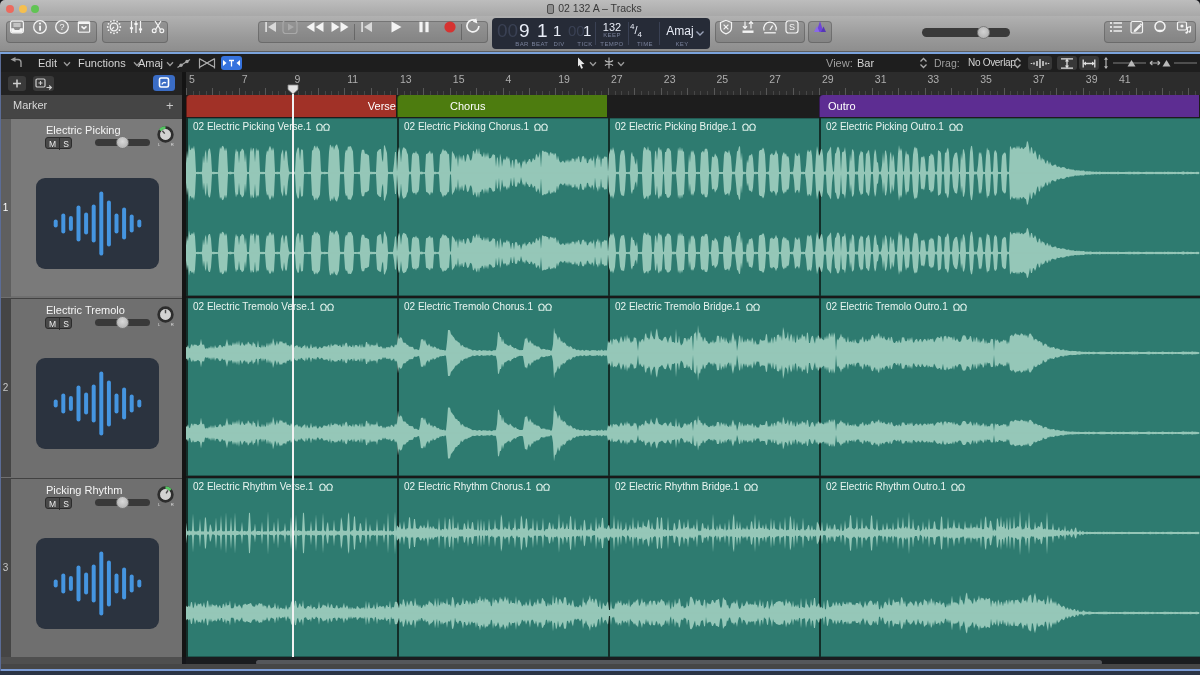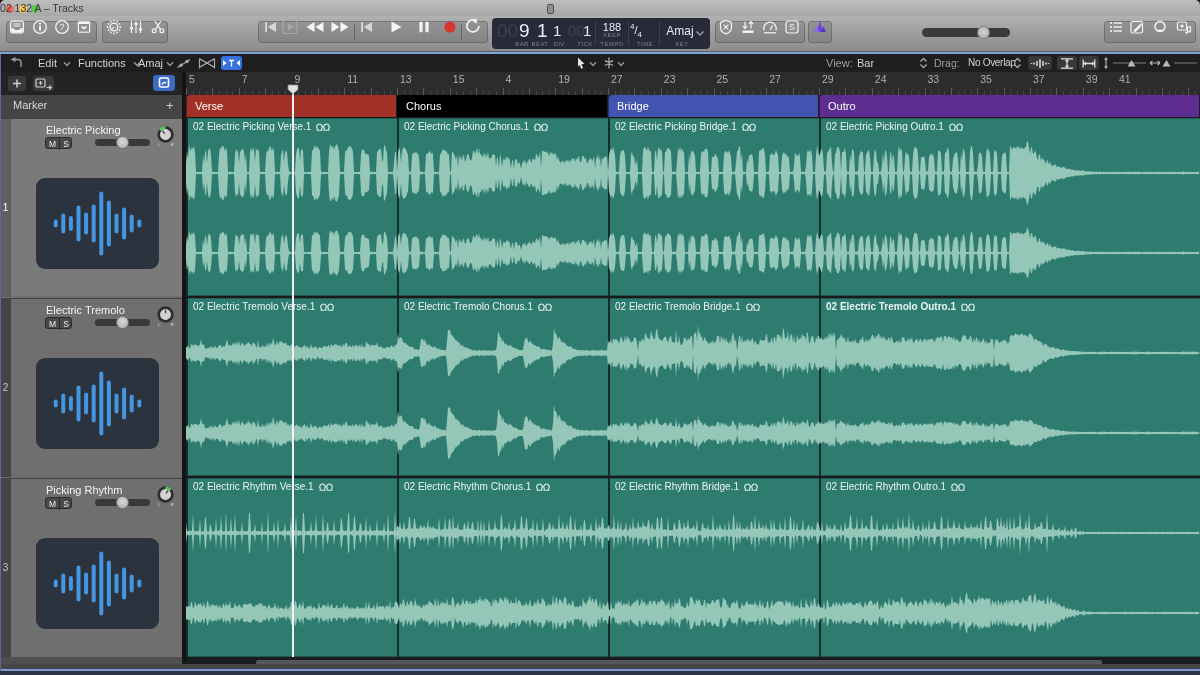--- a/index.html
+++ b/index.html
@@ -1,20 +1,20 @@
 <!DOCTYPE html>
 <html><head><meta charset="utf-8"><style>
 *{margin:0;padding:0;box-sizing:border-box;font-family:"Liberation Sans",sans-serif;}
 html,body{width:1200px;height:675px;overflow:hidden;background:#15161a;}
 #app{position:absolute;left:0;top:0;width:1200px;height:675px;}
 .ab{position:absolute;}
 
 #titlebar{left:0;top:0;width:1200px;height:16px;background:linear-gradient(#bdbdbd,#a8a8a8);border-radius:5px 5px 0 0;}
 .light{top:4.5px;width:8px;height:8px;border-radius:50%;}
-#title{left:0;top:2px;width:1200px;text-align:left;font-size:10.5px;color:#393939;}
+#title{left:0;top:2px;width:1200px;text-align:center;font-size:10.5px;color:#393939;}
 #devicon{left:547px;top:3.5px;width:7px;height:10px;border:1px solid #4e4e4e;border-radius:2px;background:#8f8f8f;}
 
 #toolbar{left:0;top:16px;width:1200px;height:36px;background:linear-gradient(#b1b1b1,#999999 62%,#8e8e8e);border-bottom:1px solid #5e5e5e;}
 .tgroup{top:5px;height:22px;background:rgba(88,88,88,.28);border:1px solid rgba(60,60,60,.35);border-radius:4px;}
 
 #lcd{left:492px;top:2px;width:218px;height:31px;background:#262b37;border-radius:4px;color:#e8ecf6;}
 #lcd .lab{position:absolute;font-size:6px;color:#79819b;letter-spacing:.4px;}
 #lcd .ghost{color:#3a4154;}
 #lcd .dgt{position:absolute;font-size:19px;letter-spacing:0;}
 #lcd .dv{position:absolute;top:4px;bottom:4px;width:1px;background:#3a4154;}
@@ -158,21 +158,21 @@
         <div class="dgt ab" style="left:27px;top:2px;">9</div>
         <div class="dgt ab" style="left:45px;top:2px;">1</div>
         <div class="dgt ab" style="left:61px;top:3.5px;font-size:15px;">1</div>
         <div class="dgt ghost ab" style="left:76px;top:3.5px;font-size:15px;">00</div>
         <div class="dgt ab" style="left:91px;top:3.5px;font-size:15px;">1</div>
         <div class="lab" style="left:30px;top:23px;transform:translateX(-50%);">BAR</div>
         <div class="lab" style="left:48px;top:23px;transform:translateX(-50%);">BEAT</div>
         <div class="lab" style="left:67px;top:23px;transform:translateX(-50%);">DIV</div>
         <div class="lab" style="left:93px;top:23px;transform:translateX(-50%);">TICK</div>
         <div class="dv" style="left:103px;"></div>
-        <div class="ab" style="left:104px;top:3px;width:32px;text-align:center;font-size:11px;">188</div>
+        <div class="ab" style="left:104px;top:3px;width:32px;text-align:center;font-size:11px;">132</div>
         <div class="lab" style="left:120px;top:14px;transform:translateX(-50%);">KEEP</div>
         <div class="lab" style="left:120px;top:23px;transform:translateX(-50%);">TEMPO</div>
         <div class="dv" style="left:136px;"></div>
         <div class="ab" style="left:138px;top:4px;width:24px;font-size:11px;"><sup style="font-size:8px;">4</sup>/<sub style="font-size:8px;">4</sub></div>
         <div class="lab" style="left:153px;top:23px;transform:translateX(-50%);">TIME</div>
         <div class="dv" style="left:167px;"></div>
         <div class="ab" style="left:170px;top:5.5px;width:36px;text-align:center;font-size:12px;">Amaj</div>
         <div class="lab" style="left:190px;top:23px;transform:translateX(-50%);">KEY</div>
         <svg class="ab" style="left:203px;top:12px;" width="10" height="7" viewBox="0 0 10 7">
           <path d="M1.5 1.5L5 5 8.5 1.5" fill="none" stroke="#9aa2b8" stroke-width="1.4"></path>
@@ -348,21 +348,21 @@
       <div class="rnum" style="left:161.2px;">11</div>
       <div class="rnum" style="left:214.0px;">13</div>
       <div class="rnum" style="left:266.8px;">15</div>
       <div class="rnum" style="left:319.5px;">4</div>
       <div class="rnum" style="left:372.2px;">19</div>
       <div class="rnum" style="left:425.0px;">27</div>
       <div class="rnum" style="left:477.8px;">23</div>
       <div class="rnum" style="left:530.5px;">25</div>
       <div class="rnum" style="left:583.2px;">27</div>
       <div class="rnum" style="left:636.0px;">29</div>
-      <div class="rnum" style="left:688.8px;">24</div>
+      <div class="rnum" style="left:688.8px;">31</div>
       <div class="rnum" style="left:741.5px;">33</div>
       <div class="rnum" style="left:794.2px;">35</div>
       <div class="rnum" style="left:847.0px;">37</div>
       <div class="rnum" style="left:899.8px;">39</div>
       <div class="rnum" style="left:933px;">41</div>
       <div class="rtick" style="left:0.0px;top:16px;height:7px;"></div>
       <div class="rtick" style="left:6.6px;top:19.5px;height:3.5px;background:#464646;"></div>
       <div class="rtick" style="left:13.2px;top:19.5px;height:3.5px;background:#464646;"></div>
       <div class="rtick" style="left:19.8px;top:19.5px;height:3.5px;background:#464646;"></div>
       <div class="rtick" style="left:26.4px;top:16px;height:7px;"></div>
@@ -510,23 +510,22 @@
       <div class="rtick" style="left:962.7px;top:19.5px;height:3.5px;background:#464646;"></div>
       <div class="rtick" style="left:969.3px;top:19.5px;height:3.5px;background:#464646;"></div>
       <div class="rtick" style="left:975.9px;top:16px;height:7px;"></div>
       <div class="rtick" style="left:982.5px;top:19.5px;height:3.5px;background:#464646;"></div>
       <div class="rtick" style="left:989.1px;top:19.5px;height:3.5px;background:#464646;"></div>
       <div class="rtick" style="left:995.7px;top:19.5px;height:3.5px;background:#464646;"></div>
       <div class="rtick" style="left:1002.2px;top:16px;height:7px;"></div>
       <div class="rtick" style="left:1008.8px;top:19.5px;height:3.5px;background:#464646;"></div>
     </div>
     <div id="markers" class="ab">
-      <div class="mk" style="left:0px;width:210px;background:#a13127;">Verse</div>
-      <div class="mk" style="left:211px;width:210px;background:#000000;">Chorus</div>
-      <div class="mk" style="left:422px;width:210px;background:#4254b0;">Bridge</div>
+      <div class="mk" style="left:0px;width:210px;background:#a13127;text-align:right;">Verse</div>
+      <div class="mk" style="left:211px;width:210px;background:#4d7c0f;padding-left:44px;">Chorus</div>
       <div class="mk" style="left:633px;width:380px;background:#5d2d92;">Outro</div>
     </div>
     <div id="tracks" class="ab">
       <div class="trk" style="top:0px;height:178px;">
         <div class="reg" style="left:0px;width:211px;"></div>
         <div class="regname" style="left:7px;">02 Electric Picking Verse.1<span class="loopico"><svg width="14" height="9" viewBox="0 0 14 9">
               <path d="M1.2 8.2v-2a2.7 2.7 0 1 1 4.6 0v2zM8.2 8.2v-2a2.7 2.7 0 1 1 4.6 0v2z" fill="none" stroke="#dcefe8" stroke-width="1.15"></path>
             </svg></span></div>
         <div class="reg" style="left:211px;width:211px;"></div>
         <div class="regname" style="left:218px;">02 Electric Picking Chorus.1<span class="loopico"><svg width="14" height="9" viewBox="0 0 14 9">
@@ -553,21 +552,21 @@
             </svg></span></div>
         <div class="reg" style="left:211px;width:211px;"></div>
         <div class="regname" style="left:218px;">02 Electric Tremolo Chorus.1<span class="loopico"><svg width="14" height="9" viewBox="0 0 14 9">
               <path d="M1.2 8.2v-2a2.7 2.7 0 1 1 4.6 0v2zM8.2 8.2v-2a2.7 2.7 0 1 1 4.6 0v2z" fill="none" stroke="#dcefe8" stroke-width="1.15"></path>
             </svg></span></div>
         <div class="reg" style="left:422px;width:211px;"></div>
         <div class="regname" style="left:429px;">02 Electric Tremolo Bridge.1<span class="loopico"><svg width="14" height="9" viewBox="0 0 14 9">
               <path d="M1.2 8.2v-2a2.7 2.7 0 1 1 4.6 0v2zM8.2 8.2v-2a2.7 2.7 0 1 1 4.6 0v2z" fill="none" stroke="#dcefe8" stroke-width="1.15"></path>
             </svg></span></div>
         <div class="reg" style="left:633px;width:381px;"></div>
-        <div class="regname" style="left:640px;font-weight:bold;">02 Electric Tremolo Outro.1<span class="loopico"><svg width="14" height="9" viewBox="0 0 14 9">
+        <div class="regname" style="left:640px;">02 Electric Tremolo Outro.1<span class="loopico"><svg width="14" height="9" viewBox="0 0 14 9">
               <path d="M1.2 8.2v-2a2.7 2.7 0 1 1 4.6 0v2zM8.2 8.2v-2a2.7 2.7 0 1 1 4.6 0v2z" fill="none" stroke="#dcefe8" stroke-width="1.15"></path>
             </svg></span></div>
         <svg class="ab" style="left:0;top:0;" width="1014" height="178" viewBox="0 0 1014 178">
           <path d="M0 48.7L1 49.6L2 47.0L3 50.1L4 50.6L5 47.0L6 46.0L7 48.5L8 46.3L9 46.9L10 46.5L11 47.5L12 47.9L13 47.3L14 46.5L15 40.7L16 46.2L17 47.1L18 46.3L19 50.6L20 50.8L21 49.8L22 51.0L23 48.8L24 50.4L25 47.6L26 50.8L27 48.0L28 50.9L29 47.1L30 49.5L31 49.7L32 49.5L33 47.6L34 46.7L35 47.4L36 49.8L37 48.5L38 47.7L39 48.7L40 45.0L41 41.0L42 45.8L43 48.2L44 46.3L45 47.9L46 47.2L47 44.1L48 47.3L49 44.2L50 47.0L51 43.1L52 47.4L53 42.2L54 48.0L55 46.9L56 43.7L57 45.9L58 47.4L59 47.6L60 45.3L61 46.9L62 43.4L63 44.7L64 46.5L65 45.9L66 48.5L67 43.6L68 45.8L69 45.6L70 49.6L71 48.8L72 42.2L73 49.1L74 48.9L75 50.0L76 46.3L77 49.8L78 46.7L79 49.6L80 48.5L81 44.5L82 48.9L83 44.7L84 47.9L85 43.9L86 46.8L87 40.0L88 43.4L89 48.1L90 46.1L91 42.6L92 46.9L93 44.9L94 42.7L95 44.2L96 43.0L97 45.6L98 45.1L99 45.8L100 44.1L101 47.5L102 47.1L103 47.4L104 48.8L105 45.9L106 47.6L107 48.4L108 50.2L109 47.7L110 48.1L111 46.8L112 48.4L113 49.5L114 48.1L115 50.2L116 49.8L117 48.3L118 48.0L119 46.6L120 50.8L121 47.2L122 49.3L123 51.0L124 49.5L125 45.4L126 49.8L127 50.0L128 48.2L129 49.7L130 47.7L131 50.4L132 51.1L133 49.6L134 48.6L135 50.0L136 50.3L137 48.9L138 47.7L139 48.5L140 48.2L141 48.9L142 47.5L143 46.8L144 50.0L145 45.2L146 47.9L147 47.6L148 47.3L149 45.8L150 47.1L151 46.2L152 47.9L153 48.1L154 46.5L155 48.8L156 49.2L157 45.3L158 48.7L159 46.1L160 44.6L161 45.3L162 49.5L163 47.8L164 47.6L165 48.9L166 48.9L167 46.3L168 50.1L169 47.0L170 47.2L171 47.1L172 48.9L173 48.0L174 46.0L175 50.3L176 45.5L177 49.7L178 48.2L179 49.7L180 44.0L181 43.9L182 46.9L183 45.2L184 49.2L185 46.3L186 47.6L187 46.6L188 48.2L189 46.4L190 47.7L191 44.1L192 48.3L193 49.2L194 48.8L195 48.2L196 48.9L197 51.0L198 49.2L199 50.9L200 49.4L201 49.1L202 49.4L203 48.7L204 50.0L205 47.5L206 47.6L207 48.8L208 49.5L209 46.3L210 47.6L211 45.9L212 34.8L213 41.2L214 39.5L215 39.3L216 40.5L217 44.1L218 44.9L219 44.4L220 45.6L221 47.0L222 46.7L223 48.8L224 48.5L225 48.9L226 48.7L227 49.0L228 51.2L229 51.5L230 51.1L231 51.6L232 51.7L233 52.3L234 48.3L235 41.3L236 41.4L237 41.0L238 43.8L239 41.3L240 44.9L241 46.9L242 47.8L243 45.2L244 47.4L245 48.9L246 47.7L247 50.3L248 48.5L249 48.8L250 49.4L251 51.0L252 50.2L253 50.7L254 52.1L255 51.6L256 51.9L257 51.9L258 52.0L259 52.8L260 52.1L261 43.8L262 32.1L263 32.0L264 32.3L265 36.2L266 36.9L267 38.4L268 39.4L269 41.5L270 42.7L271 42.4L272 44.2L273 44.3L274 45.6L275 48.6L276 46.8L277 47.5L278 49.2L279 49.1L280 50.0L281 49.1L282 50.7L283 50.5L284 51.3L285 51.3L286 52.3L287 52.5L288 52.0L289 52.1L290 52.5L291 52.8L292 52.8L293 52.0L294 52.1L295 52.7L296 52.9L297 52.1L298 52.5L299 52.2L300 52.6L301 52.7L302 52.7L303 52.4L304 52.2L305 53.2L306 53.1L307 52.5L308 51.9L309 52.4L310 51.7L311 46.9L312 34.0L313 34.4L314 39.1L315 38.9L316 44.4L317 40.4L318 44.5L319 46.2L320 45.5L321 47.2L322 47.3L323 48.2L324 46.5L325 47.3L326 49.0L327 49.0L328 50.4L329 50.1L330 49.9L331 51.5L332 51.3L333 52.2L334 52.0L335 52.3L336 52.0L337 52.0L338 46.1L339 40.2L340 40.9L341 39.2L342 43.4L343 45.3L344 41.9L345 44.0L346 45.9L347 45.1L348 48.0L349 46.7L350 48.3L351 48.4L352 48.5L353 48.4L354 49.9L355 51.2L356 51.4L357 50.7L358 51.1L359 50.9L360 52.1L361 51.6L362 51.8L363 51.9L364 52.0L365 53.2L366 51.8L367 46.2L368 29.5L369 35.4L370 35.4L371 38.6L372 42.3L373 38.4L374 40.1L375 44.1L376 42.6L377 45.3L378 44.3L379 44.7L380 46.3L381 48.2L382 47.6L383 49.4L384 48.1L385 48.4L386 49.4L387 51.2L388 50.6L389 50.7L390 51.7L391 52.2L392 51.5L393 52.1L394 52.4L395 52.5L396 52.1L397 51.7L398 53.0L399 52.6L400 51.8L401 52.2L402 52.3L403 52.4L404 53.2L405 52.2L406 52.3L407 51.9L408 52.3L409 52.2L410 52.2L411 52.9L412 52.5L413 52.0L414 53.0L415 51.8L416 51.8L417 52.7L418 52.7L419 51.7L420 52.8L421 52.1L422 42.6L423 45.3L424 43.3L425 40.9L426 47.3L427 40.4L428 41.6L429 42.0L430 40.6L431 42.1L432 43.5L433 45.7L434 41.6L435 38.0L436 40.4L437 44.5L438 42.1L439 37.5L440 43.7L441 36.3L442 41.2L443 38.9L444 42.5L445 45.3L446 43.1L447 44.0L448 38.7L449 40.3L450 39.4L451 44.8L452 53.0L453 42.0L454 44.7L455 42.8L456 41.3L457 40.9L458 43.9L459 36.4L460 34.9L461 40.0L462 39.4L463 42.0L464 39.4L465 31.9L466 37.2L467 39.3L468 41.4L469 40.7L470 32.8L471 30.3L472 37.3L473 40.8L474 41.2L475 42.1L476 43.3L477 41.6L478 39.6L479 38.8L480 38.9L481 42.2L482 44.9L483 40.7L484 39.1L485 37.0L486 44.2L487 43.7L488 44.3L489 45.2L490 30.8L491 43.8L492 45.2L493 37.4L494 44.3L495 47.4L496 46.4L497 44.9L498 39.9L499 40.0L500 40.4L501 43.9L502 39.6L503 42.3L504 40.3L505 38.0L506 37.8L507 53.0L508 35.4L509 35.5L510 33.5L511 43.4L512 26.9L513 35.8L514 34.0L515 39.7L516 38.3L517 43.9L518 40.7L519 38.7L520 42.9L521 42.7L522 44.9L523 45.9L524 44.9L525 43.2L526 44.9L527 41.4L528 45.8L529 43.3L530 44.5L531 37.7L532 37.7L533 38.1L534 45.4L535 37.5L536 40.3L537 42.2L538 38.6L539 44.6L540 39.2L541 43.0L542 44.8L543 45.8L544 41.2L545 45.8L546 38.0L547 33.9L548 39.2L549 44.0L550 40.6L551 53.0L552 46.4L553 38.6L554 37.1L555 45.3L556 38.1L557 42.9L558 44.8L559 41.0L560 44.4L561 41.4L562 40.2L563 43.7L564 41.2L565 44.5L566 39.3L567 41.2L568 46.9L569 42.1L570 44.4L571 46.9L572 45.8L573 46.7L574 40.9L575 41.9L576 42.7L577 42.6L578 42.6L579 42.1L580 36.1L581 36.6L582 45.8L583 43.1L584 45.4L585 42.1L586 38.9L587 45.7L588 38.8L589 39.2L590 44.6L591 36.9L592 36.7L593 36.6L594 39.9L595 36.9L596 42.9L597 29.1L598 32.8L599 40.6L600 40.5L601 38.7L602 33.2L603 43.8L604 39.6L605 35.4L606 37.8L607 44.3L608 36.9L609 44.4L610 44.6L611 35.9L612 41.1L613 42.3L614 38.7L615 41.5L616 35.8L617 37.8L618 39.0L619 37.6L620 43.2L621 34.2L622 35.2L623 45.1L624 45.1L625 39.9L626 37.7L627 38.1L628 42.7L629 45.7L630 38.4L631 41.4L632 36.9L633 38.2L634 41.6L635 39.2L636 40.9L637 41.6L638 42.4L639 38.3L640 41.6L641 37.0L642 41.4L643 35.1L644 36.1L645 39.6L646 34.3L647 39.8L648 34.2L649 37.0L650 53.0L651 40.6L652 42.5L653 40.6L654 38.9L655 35.6L656 39.4L657 38.5L658 41.5L659 39.5L660 44.4L661 43.2L662 38.2L663 44.5L664 43.3L665 43.2L666 44.5L667 41.5L668 45.4L669 40.8L670 43.6L671 45.2L672 45.2L673 45.2L674 40.8L675 42.4L676 40.0L677 38.3L678 44.5L679 42.9L680 40.4L681 43.5L682 43.0L683 40.5L684 43.1L685 39.2L686 36.7L687 37.1L688 39.9L689 41.1L690 36.9L691 39.5L692 36.6L693 34.7L694 40.8L695 37.3L696 40.2L697 40.6L698 37.8L699 40.9L700 41.8L701 42.4L702 40.5L703 38.7L704 43.4L705 38.7L706 39.3L707 43.4L708 45.1L709 44.9L710 43.2L711 42.7L712 45.3L713 41.6L714 44.0L715 45.2L716 39.0L717 39.7L718 39.0L719 42.6L720 43.4L721 42.7L722 39.7L723 43.4L724 39.6L725 42.3L726 38.7L727 44.2L728 44.8L729 42.3L730 41.3L731 40.7L732 44.0L733 42.7L734 40.9L735 41.1L736 44.4L737 42.8L738 41.2L739 40.8L740 42.0L741 43.6L742 39.9L743 42.6L744 41.2L745 40.8L746 41.6L747 40.2L748 44.6L749 43.0L750 40.7L751 39.4L752 38.8L753 39.9L754 40.1L755 37.7L756 39.5L757 44.3L758 37.9L759 38.4L760 37.4L761 41.5L762 38.5L763 38.5L764 39.3L765 39.7L766 38.9L767 42.6L768 38.0L769 42.5L770 42.5L771 40.2L772 42.3L773 44.0L774 43.8L775 43.3L776 39.4L777 37.2L778 37.4L779 37.2L780 39.1L781 42.2L782 41.3L783 41.2L784 38.1L785 38.3L786 42.7L787 44.5L788 38.7L789 44.2L790 40.0L791 38.9L792 44.7L793 40.8L794 45.2L795 43.0L796 43.8L797 40.1L798 41.6L799 45.9L800 41.8L801 45.9L802 44.3L803 45.3L804 44.4L805 40.8L806 41.2L807 41.0L808 53.0L809 40.2L810 43.3L811 41.6L812 41.9L813 44.6L814 44.8L815 42.8L816 44.0L817 42.3L818 41.4L819 43.3L820 41.6L821 46.4L822 42.9L823 45.8L824 37.9L825 37.5L826 36.5L827 38.5L828 37.2L829 35.4L830 35.6L831 36.9L832 36.2L833 37.3L834 37.4L835 35.2L836 35.7L837 36.4L838 38.1L839 36.1L840 38.5L841 36.7L842 40.2L843 36.6L844 35.2L845 35.9L846 38.0L847 38.9L848 42.7L849 40.8L850 41.3L851 41.4L852 43.8L853 43.1L854 43.0L855 44.7L856 44.0L857 48.3L858 46.8L859 45.6L860 46.0L861 46.9L862 49.3L863 48.1L864 50.2L865 48.9L866 49.8L867 48.9L868 49.1L869 50.6L870 51.3L871 49.7L872 51.0L873 50.5L874 51.7L875 52.2L876 51.7L877 51.4L878 51.4L879 52.7L880 51.9L881 52.6L882 52.6L883 53.0L884 53.1L885 53.2L886 52.8L887 53.0L888 53.0L889 53.1L890 53.1L891 53.4L892 53.5L893 53.3L894 53.3L895 53.8L896 53.7L897 53.7L898 54.0L899 53.7L900 53.7L901 54.1L902 53.9L903 53.6L904 53.9L905 53.9L906 54.0L907 53.8L908 53.7L909 54.1L910 54.2L911 54.2L912 54.1L913 54.1L914 53.8L915 53.8L916 53.7L917 53.7L918 53.8L919 53.7L920 54.0L921 53.9L922 53.9L923 53.9L924 54.0L925 53.8L926 53.6L927 54.0L928 54.0L929 53.7L930 53.7L931 53.9L932 53.9L933 54.0L934 53.8L935 54.1L936 54.0L937 53.8L938 53.8L939 53.9L940 53.9L941 53.9L942 54.0L943 53.9L944 53.7L945 54.1L946 53.6L947 53.7L948 53.7L949 53.6L950 54.1L951 53.6L952 53.7L953 54.2L954 54.0L955 53.9L956 54.1L957 53.9L958 54.1L959 54.0L960 54.1L961 53.8L962 53.7L963 53.6L964 53.8L965 54.2L966 53.9L967 53.8L968 53.9L969 53.9L970 53.7L971 54.2L972 54.0L973 54.0L974 53.9L975 53.9L976 53.7L977 53.6L978 54.1L979 54.0L980 54.0L981 53.9L982 53.9L983 53.7L984 54.2L985 53.9L986 53.8L987 53.7L988 54.2L989 54.0L990 53.9L991 54.2L992 54.0L993 54.1L994 54.0L995 54.1L996 53.8L997 53.6L998 53.6L999 54.0L1000 53.6L1001 54.1L1002 53.7L1003 53.8L1004 54.1L1005 53.8L1006 53.6L1007 53.6L1008 54.1L1009 53.6L1010 54.0L1011 53.7L1012 54.2L1013 53.9L1013 56.1L1012 55.8L1011 56.3L1010 56.0L1009 56.4L1008 55.9L1007 56.4L1006 56.4L1005 56.2L1004 55.9L1003 56.2L1002 56.3L1001 55.9L1000 56.4L999 56.0L998 56.4L997 56.4L996 56.2L995 55.9L994 56.0L993 55.9L992 56.0L991 55.8L990 56.1L989 56.0L988 55.8L987 56.3L986 56.2L985 56.1L984 55.8L983 56.3L982 56.1L981 56.1L980 56.0L979 56.0L978 55.9L977 56.4L976 56.3L975 56.1L974 56.1L973 56.0L972 56.0L971 55.8L970 56.3L969 56.1L968 56.1L967 56.2L966 56.1L965 55.8L964 56.2L963 56.4L962 56.3L961 56.2L960 55.9L959 56.0L958 55.9L957 56.1L956 55.9L955 56.1L954 56.0L953 55.8L952 56.3L951 56.4L950 55.9L949 56.4L948 56.3L947 56.3L946 56.4L945 55.9L944 56.3L943 56.1L942 56.0L941 56.1L940 56.1L939 56.1L938 56.2L937 56.2L936 56.0L935 55.9L934 56.2L933 56.0L932 56.1L931 56.1L930 56.3L929 56.3L928 56.0L927 56.0L926 56.4L925 56.2L924 56.0L923 56.1L922 56.1L921 56.1L920 56.0L919 56.3L918 56.2L917 56.3L916 56.3L915 56.2L914 56.2L913 55.9L912 55.9L911 55.8L910 55.8L909 55.9L908 56.3L907 56.2L906 56.0L905 56.1L904 56.1L903 56.4L902 56.1L901 55.9L900 56.3L899 56.3L898 56.0L897 56.3L896 56.3L895 56.2L894 56.7L893 56.7L892 56.5L891 56.6L890 56.9L889 56.9L888 57.0L887 57.0L886 57.2L885 56.8L884 56.9L883 57.0L882 57.4L881 57.4L880 58.1L879 57.3L878 58.6L877 58.6L876 58.3L875 57.8L874 58.3L873 59.5L872 59.0L871 60.3L870 58.7L869 59.4L868 60.9L867 61.1L866 60.2L865 61.1L864 59.8L863 61.9L862 60.7L861 63.1L860 64.0L859 64.4L858 63.2L857 61.7L856 66.0L855 65.3L854 67.0L853 66.9L852 66.2L851 68.6L850 68.7L849 69.2L848 67.3L847 71.1L846 72.0L845 74.1L844 74.8L843 73.4L842 69.8L841 73.3L840 71.5L839 73.9L838 71.9L837 73.6L836 74.3L835 74.8L834 72.6L833 72.7L832 73.8L831 73.1L830 74.4L829 74.6L828 72.8L827 71.5L826 73.5L825 72.5L824 72.1L823 64.2L822 67.1L821 63.6L820 68.4L819 66.7L818 68.6L817 67.7L816 66.0L815 67.2L814 65.2L813 65.4L812 68.1L811 68.4L810 66.7L809 69.8L808 57.0L807 69.0L806 68.8L805 69.2L804 65.6L803 64.7L802 65.7L801 64.1L800 68.2L799 64.1L798 68.4L797 69.9L796 66.2L795 67.0L794 64.8L793 69.2L792 65.3L791 71.1L790 70.0L789 65.8L788 71.3L787 65.5L786 67.3L785 71.7L784 71.9L783 68.8L782 68.7L781 67.8L780 70.9L779 72.8L778 72.6L777 72.8L776 70.6L775 66.7L774 66.2L773 66.0L772 67.7L771 69.8L770 67.5L769 67.5L768 72.0L767 67.4L766 71.1L765 70.3L764 70.7L763 71.5L762 71.5L761 68.5L760 72.6L759 71.6L758 72.1L757 65.7L756 70.5L755 72.3L754 69.9L753 70.1L752 71.2L751 70.6L750 69.3L749 67.0L748 65.4L747 69.8L746 68.4L745 69.2L744 68.8L743 67.4L742 70.1L741 66.4L740 68.0L739 69.2L738 68.8L737 67.2L736 65.6L735 68.9L734 69.1L733 67.3L732 66.0L731 69.3L730 68.7L729 67.7L728 65.2L727 65.8L726 71.3L725 67.7L724 70.4L723 66.6L722 70.3L721 67.3L720 66.6L719 67.4L718 71.0L717 70.3L716 71.0L715 64.8L714 66.0L713 68.4L712 64.7L711 67.3L710 66.8L709 65.1L708 64.9L707 66.6L706 70.7L705 71.3L704 66.6L703 71.3L702 69.5L701 67.6L700 68.2L699 69.1L698 72.2L697 69.4L696 69.8L695 72.7L694 69.2L693 75.3L692 73.4L691 70.5L690 73.1L689 68.9L688 70.1L687 72.9L686 73.3L685 70.8L684 66.9L683 69.5L682 67.0L681 66.5L680 69.6L679 67.1L678 65.5L677 71.7L676 70.0L675 67.6L674 69.2L673 64.8L672 64.8L671 64.8L670 66.4L669 69.2L668 64.6L667 68.5L666 65.5L665 66.8L664 66.7L663 65.5L662 71.8L661 66.8L660 65.6L659 70.5L658 68.5L657 71.5L656 70.6L655 74.4L654 71.1L653 69.4L652 67.5L651 69.4L650 57.0L649 73.0L648 75.8L647 70.2L646 75.7L645 70.4L644 73.9L643 74.9L642 68.6L641 73.0L640 68.4L639 71.7L638 67.6L637 68.4L636 69.1L635 70.8L634 68.4L633 71.8L632 73.1L631 68.6L630 71.6L629 64.3L628 67.3L627 71.9L626 72.3L625 70.1L624 64.9L623 64.9L622 74.8L621 75.8L620 66.8L619 72.4L618 71.0L617 72.2L616 74.2L615 68.5L614 71.3L613 67.7L612 68.9L611 74.1L610 65.4L609 65.6L608 73.1L607 65.7L606 72.2L605 74.6L604 70.4L603 66.2L602 76.8L601 71.3L600 69.5L599 69.4L598 77.2L597 80.9L596 67.1L595 73.1L594 70.1L593 73.4L592 73.3L591 73.1L590 65.4L589 70.8L588 71.2L587 64.3L586 71.1L585 67.9L584 64.6L583 66.9L582 64.2L581 73.4L580 73.9L579 67.9L578 67.4L577 67.4L576 67.3L575 68.1L574 69.1L573 63.3L572 64.2L571 63.1L570 65.6L569 67.9L568 63.1L567 68.8L566 70.7L565 65.5L564 68.8L563 66.3L562 69.8L561 68.6L560 65.6L559 69.0L558 65.2L557 67.1L556 71.9L555 64.7L554 72.9L553 71.4L552 63.6L551 57.0L550 69.4L549 66.0L548 70.8L547 76.1L546 72.0L545 64.2L544 68.8L543 64.2L542 65.2L541 67.0L540 70.8L539 65.4L538 71.4L537 67.8L536 69.7L535 72.5L534 64.6L533 71.9L532 72.3L531 72.3L530 65.5L529 66.7L528 64.2L527 68.6L526 65.1L525 66.8L524 65.1L523 64.1L522 65.1L521 67.3L520 67.1L519 71.3L518 69.3L517 66.1L516 71.7L515 70.3L514 76.0L513 74.2L512 83.1L511 66.6L510 76.5L509 74.5L508 74.6L507 57.0L506 72.2L505 72.0L504 69.7L503 67.7L502 70.4L501 66.1L500 69.6L499 70.0L498 70.1L497 65.1L496 63.6L495 62.6L494 65.7L493 72.6L492 64.8L491 66.2L490 79.2L489 64.8L488 65.7L487 66.3L486 65.8L485 73.0L484 70.9L483 69.3L482 65.1L481 67.8L480 71.1L479 71.2L478 70.4L477 68.4L476 66.7L475 67.9L474 68.8L473 69.2L472 72.7L471 79.7L470 77.2L469 69.3L468 68.6L467 70.7L466 72.8L465 78.1L464 70.6L463 68.0L462 70.6L461 70.0L460 75.1L459 73.6L458 66.1L457 69.1L456 68.7L455 67.2L454 65.3L453 68.0L452 57.0L451 65.2L450 70.6L449 69.7L448 71.3L447 66.0L446 66.9L445 64.7L444 67.5L443 71.1L442 68.8L441 73.7L440 66.3L439 72.5L438 67.9L437 65.5L436 69.6L435 72.0L434 68.4L433 64.3L432 66.5L431 67.9L430 69.4L429 68.0L428 68.4L427 69.6L426 62.7L425 69.1L424 66.7L423 64.7L422 67.4L421 57.9L420 57.2L419 58.3L418 57.3L417 57.3L416 58.2L415 58.2L414 57.0L413 58.0L412 57.5L411 57.1L410 57.8L409 57.8L408 57.7L407 58.1L406 57.7L405 57.8L404 56.8L403 57.6L402 57.7L401 57.8L400 58.2L399 57.4L398 57.0L397 58.3L396 57.9L395 57.5L394 57.6L393 57.9L392 58.5L391 57.8L390 58.3L389 59.3L388 59.4L387 58.8L386 60.6L385 61.6L384 61.9L383 60.6L382 62.4L381 61.8L380 63.7L379 65.3L378 65.7L377 64.7L376 67.4L375 65.9L374 69.9L373 71.6L372 67.7L371 71.4L370 74.6L369 74.6L368 80.5L367 63.8L366 58.2L365 56.8L364 58.0L363 58.1L362 58.2L361 58.4L360 57.9L359 59.1L358 58.9L357 59.3L356 58.6L355 58.8L354 60.1L353 61.6L352 61.5L351 61.6L350 61.7L349 63.3L348 62.0L347 64.9L346 64.1L345 66.0L344 68.1L343 64.7L342 66.6L341 70.8L340 69.1L339 69.8L338 63.9L337 58.0L336 58.0L335 57.7L334 58.0L333 57.8L332 58.7L331 58.5L330 60.1L329 59.9L328 59.6L327 61.0L326 61.0L325 62.7L324 63.5L323 61.8L322 62.7L321 62.8L320 64.5L319 63.8L318 65.5L317 69.6L316 65.6L315 71.1L314 70.9L313 75.6L312 76.0L311 63.1L310 58.3L309 57.6L308 58.1L307 57.5L306 56.9L305 56.8L304 57.8L303 57.6L302 57.3L301 57.3L300 57.4L299 57.8L298 57.5L297 57.9L296 57.1L295 57.3L294 57.9L293 58.0L292 57.2L291 57.2L290 57.5L289 57.9L288 58.0L287 57.5L286 57.7L285 58.7L284 58.7L283 59.5L282 59.3L281 60.9L280 60.0L279 60.9L278 60.8L277 62.5L276 63.2L275 61.4L274 64.4L273 65.7L272 65.8L271 67.6L270 67.3L269 68.5L268 70.6L267 71.6L266 73.1L265 73.8L264 77.7L263 78.0L262 77.9L261 66.2L260 57.9L259 57.2L258 58.0L257 58.1L256 58.1L255 58.4L254 57.9L253 59.3L252 59.8L251 59.0L250 60.6L249 61.2L248 61.5L247 59.7L246 62.3L245 61.1L244 62.6L243 64.8L242 62.2L241 63.1L240 65.1L239 68.7L238 66.2L237 69.0L236 68.6L235 68.7L234 61.7L233 57.7L232 58.3L231 58.4L230 58.9L229 58.5L228 58.8L227 61.0L226 61.3L225 61.1L224 61.5L223 61.2L222 63.3L221 63.0L220 64.4L219 65.6L218 65.1L217 65.9L216 69.5L215 70.7L214 70.5L213 68.8L212 75.2L211 64.1L210 62.4L209 63.7L208 60.5L207 61.2L206 62.4L205 62.5L204 60.0L203 61.3L202 60.6L201 60.9L200 60.6L199 59.1L198 60.8L197 59.0L196 61.1L195 61.8L194 61.2L193 60.8L192 61.7L191 65.9L190 62.3L189 63.6L188 61.8L187 63.4L186 62.4L185 63.7L184 60.8L183 64.8L182 63.1L181 66.1L180 66.0L179 60.3L178 61.8L177 60.3L176 64.5L175 59.7L174 64.0L173 62.0L172 61.1L171 62.9L170 62.8L169 63.0L168 59.9L167 63.7L166 61.1L165 61.1L164 62.4L163 62.2L162 60.5L161 64.7L160 65.4L159 63.9L158 61.3L157 64.7L156 60.8L155 61.2L154 63.5L153 61.9L152 62.1L151 63.8L150 62.9L149 64.2L148 62.7L147 62.4L146 62.1L145 64.8L144 60.0L143 63.2L142 62.5L141 61.1L140 61.8L139 61.5L138 62.3L137 61.1L136 59.7L135 60.0L134 61.4L133 60.4L132 58.9L131 59.6L130 62.3L129 60.3L128 61.8L127 60.0L126 60.2L125 64.6L124 60.5L123 59.0L122 60.7L121 62.8L120 59.2L119 63.4L118 62.0L117 61.7L116 60.2L115 59.8L114 61.9L113 60.5L112 61.6L111 63.2L110 61.9L109 62.3L108 59.8L107 61.6L106 62.4L105 64.1L104 61.2L103 62.6L102 62.9L101 62.5L100 65.9L99 64.2L98 64.9L97 64.4L96 67.0L95 65.8L94 67.3L93 65.1L92 63.1L91 67.4L90 63.9L89 61.9L88 66.6L87 70.0L86 63.2L85 66.1L84 62.1L83 65.3L82 61.1L81 65.5L80 61.5L79 60.4L78 63.3L77 60.2L76 63.7L75 60.0L74 61.1L73 60.9L72 67.8L71 61.2L70 60.4L69 64.4L68 64.2L67 66.4L66 61.5L65 64.1L64 63.5L63 65.3L62 66.6L61 63.1L60 64.7L59 62.4L58 62.6L57 64.1L56 66.3L55 63.1L54 62.0L53 67.8L52 62.6L51 66.9L50 63.0L49 65.8L48 62.7L47 65.9L46 62.8L45 62.1L44 63.7L43 61.8L42 64.2L41 69.0L40 65.0L39 61.3L38 62.3L37 61.5L36 60.2L35 62.6L34 63.3L33 62.4L32 60.5L31 60.3L30 60.5L29 62.9L28 59.1L27 62.0L26 59.2L25 62.4L24 59.6L23 61.2L22 59.0L21 60.2L20 59.2L19 59.4L18 63.7L17 62.9L16 63.8L15 69.3L14 63.5L13 62.7L12 62.1L11 62.5L10 63.5L9 63.1L8 63.7L7 61.5L6 64.0L5 63.0L4 59.4L3 59.9L2 63.0L1 60.4L0 61.3Z" fill="#95c7b8"></path>
           <path d="M0 128.1L1 129.1L2 126.3L3 129.6L4 130.2L5 126.3L6 125.2L7 127.9L8 125.5L9 126.2L10 125.8L11 126.8L12 127.2L13 126.6L14 125.7L15 119.5L16 125.4L17 126.4L18 125.5L19 130.3L20 130.4L21 129.4L22 130.7L23 128.2L24 129.9L25 126.9L26 130.4L27 127.3L28 130.5L29 126.4L30 129.0L31 129.3L32 129.0L33 126.9L34 125.9L35 126.7L36 129.3L37 127.9L38 127.1L39 128.1L40 124.1L41 119.8L42 125.0L43 127.6L44 125.5L45 127.3L46 126.4L47 123.1L48 126.6L49 123.2L50 126.3L51 122.0L52 126.7L53 121.0L54 127.4L55 126.1L56 122.7L57 125.1L58 126.7L59 126.9L60 124.4L61 126.2L62 122.3L63 123.7L64 125.8L65 125.0L66 128.0L67 122.5L68 125.0L69 124.7L70 129.1L71 128.3L72 121.0L73 128.6L74 128.3L75 129.6L76 125.5L77 129.3L78 126.0L79 129.1L80 127.9L81 123.6L82 128.4L83 123.8L84 127.3L85 122.9L86 126.1L87 118.6L88 122.3L89 127.5L90 125.3L91 121.4L92 126.2L93 124.0L94 121.6L95 123.2L96 121.9L97 124.7L98 124.2L99 125.0L100 123.2L101 126.8L102 126.4L103 126.7L104 128.2L105 125.1L106 126.9L107 127.7L108 129.7L109 127.0L110 127.5L111 126.1L112 127.8L113 129.0L114 127.5L115 129.8L116 129.3L117 127.6L118 127.3L119 125.8L120 130.4L121 126.5L122 128.8L123 130.6L124 129.0L125 124.5L126 129.3L127 129.5L128 127.6L129 129.3L130 127.0L131 130.0L132 130.7L133 129.1L134 128.0L135 129.5L136 129.9L137 128.4L138 127.0L139 127.9L140 127.6L141 128.4L142 126.8L143 126.0L144 129.5L145 124.3L146 127.2L147 126.9L148 126.5L149 125.0L150 126.4L151 125.4L152 127.3L153 127.5L154 125.7L155 128.2L156 128.7L157 124.4L158 128.2L159 125.3L160 123.6L161 124.4L162 129.0L163 127.2L164 127.0L165 128.3L166 128.4L167 125.6L168 129.6L169 126.2L170 126.5L171 126.4L172 128.4L173 127.4L174 125.1L175 129.9L176 124.6L177 129.2L178 127.6L179 129.2L180 123.0L181 122.8L182 126.2L183 124.3L184 128.7L185 125.5L186 126.9L187 125.8L188 127.5L189 125.7L190 127.1L191 123.1L192 127.7L193 128.7L194 128.3L195 127.6L196 128.3L197 130.6L198 128.6L199 130.6L200 128.9L201 128.5L202 128.8L203 128.1L204 129.5L205 126.8L206 127.0L207 128.2L208 129.0L209 125.5L210 126.9L211 124.9L212 112.5L213 119.6L214 117.8L215 117.5L216 118.9L217 122.9L218 123.7L219 123.2L220 124.5L221 126.1L222 125.7L223 128.1L224 127.7L225 128.2L226 128.0L227 128.4L228 130.8L229 131.1L230 130.6L231 131.2L232 131.7L233 132.0L234 127.5L235 119.7L236 119.9L237 119.4L238 122.5L239 119.7L240 123.7L241 126.0L242 127.0L243 124.1L244 126.6L245 128.2L246 126.8L247 129.7L248 127.8L249 128.1L250 128.7L251 130.6L252 129.7L253 130.2L254 131.8L255 131.2L256 131.9L257 131.9L258 131.6L259 132.8L260 132.1L261 122.5L262 109.5L263 109.4L264 109.8L265 114.1L266 114.9L267 116.5L268 117.6L269 119.9L270 121.3L271 120.9L272 123.0L273 123.1L274 124.6L275 127.8L276 125.9L277 126.6L278 128.5L279 128.4L280 129.5L281 128.5L282 130.3L283 130.0L284 130.8L285 130.9L286 132.0L287 132.2L288 132.0L289 132.1L290 132.2L291 132.7L292 132.5L293 132.0L294 132.1L295 132.7L296 132.9L297 132.1L298 132.5L299 132.2L300 132.6L301 132.7L302 132.7L303 132.4L304 132.2L305 133.2L306 133.1L307 132.5L308 131.9L309 132.4L310 131.7L311 126.0L312 111.6L313 112.0L314 117.3L315 117.0L316 123.2L317 118.7L318 123.3L319 125.1L320 124.5L321 126.3L322 126.4L323 127.5L324 125.5L325 126.4L326 128.3L327 128.4L328 129.9L329 129.5L330 129.3L331 131.1L332 130.9L333 131.8L334 132.0L335 132.0L336 132.0L337 131.6L338 125.1L339 118.5L340 119.3L341 117.4L342 122.1L343 124.2L344 120.4L345 122.7L346 124.9L347 123.9L348 127.3L349 125.8L350 127.6L351 127.6L352 127.8L353 127.7L354 129.3L355 130.7L356 131.0L357 130.2L358 130.7L359 130.4L360 131.8L361 131.2L362 131.8L363 131.6L364 132.0L365 133.0L366 131.8L367 125.2L368 106.6L369 113.2L370 113.2L371 116.7L372 120.9L373 116.5L374 118.4L375 122.9L376 121.2L377 124.2L378 123.0L379 123.6L380 125.3L381 127.4L382 126.8L383 128.7L384 127.3L385 127.7L386 128.8L387 130.7L388 130.1L389 130.2L390 131.3L391 131.9L392 131.1L393 132.1L394 132.2L395 132.2L396 132.1L397 131.7L398 133.0L399 132.6L400 131.8L401 132.2L402 132.3L403 132.4L404 133.2L405 132.2L406 132.3L407 131.9L408 132.3L409 132.2L410 132.2L411 132.9L412 132.5L413 132.0L414 133.0L415 131.8L416 131.8L417 132.7L418 132.7L419 131.7L420 132.8L421 132.1L422 127.1L423 128.8L424 127.6L425 126.0L426 130.1L427 125.8L428 126.5L429 126.8L430 125.9L431 126.8L432 127.7L433 129.1L434 126.5L435 124.2L436 125.7L437 128.3L438 126.8L439 123.9L440 127.8L441 123.1L442 126.3L443 124.8L444 127.0L445 128.8L446 127.5L447 128.0L448 124.6L449 125.7L450 125.1L451 128.5L452 133.0L453 126.7L454 128.5L455 127.3L456 126.3L457 126.1L458 128.0L459 123.2L460 122.3L461 125.5L462 125.1L463 126.8L464 125.1L465 120.3L466 123.7L467 125.0L468 126.4L469 125.9L470 120.9L471 119.3L472 123.8L473 126.0L474 126.2L475 126.8L476 127.6L477 126.5L478 125.2L479 124.7L480 124.8L481 126.9L482 128.6L483 125.9L484 124.9L485 123.6L486 128.1L487 127.8L488 128.2L489 128.8L490 119.7L491 127.9L492 128.8L493 123.8L494 128.2L495 130.2L496 129.5L497 128.6L498 125.4L499 125.5L500 125.8L501 127.9L502 125.2L503 126.9L504 125.7L505 124.2L506 124.1L507 133.0L508 122.5L509 122.6L510 121.4L511 127.6L512 117.2L513 122.8L514 121.7L515 125.3L516 124.4L517 127.9L518 125.9L519 124.6L520 127.3L521 127.2L522 128.6L523 129.2L524 128.6L525 127.5L526 128.6L527 126.4L528 129.2L529 127.6L530 128.3L531 124.0L532 124.1L533 124.3L534 128.9L535 123.9L536 125.6L537 126.9L538 124.6L539 128.4L540 125.0L541 127.4L542 128.6L543 129.1L544 126.2L545 129.2L546 124.2L547 121.6L548 125.0L549 128.0L550 125.9L551 133.0L552 129.5L553 124.6L554 123.7L555 128.8L556 124.3L557 127.3L558 128.5L559 126.1L560 128.3L561 126.3L562 125.6L563 127.8L564 126.3L565 128.3L566 125.0L567 126.2L568 129.9L569 126.8L570 128.3L571 129.8L572 129.2L573 129.7L574 126.0L575 126.7L576 127.2L577 127.1L578 127.1L579 126.8L580 123.0L581 123.3L582 129.2L583 127.5L584 128.9L585 126.8L586 124.8L587 129.1L588 124.7L589 125.0L590 128.4L591 123.5L592 123.4L593 123.3L594 125.4L595 123.5L596 127.3L597 118.6L598 120.9L599 125.9L600 125.8L601 124.6L602 121.2L603 127.9L604 125.2L605 122.6L606 124.1L607 128.2L608 123.5L609 128.3L610 128.4L611 122.9L612 126.2L613 127.0L614 124.6L615 126.4L616 122.8L617 124.1L618 124.9L619 124.0L620 127.5L621 121.8L622 122.4L623 128.7L624 128.7L625 125.4L626 124.0L627 124.3L628 127.2L629 129.1L630 124.5L631 126.4L632 123.5L633 123.7L634 125.9L635 124.3L636 125.5L637 126.0L638 126.5L639 123.7L640 126.0L641 122.9L642 125.8L643 121.6L644 122.2L645 124.6L646 121.0L647 124.8L648 121.0L649 122.8L650 133.0L651 125.3L652 126.6L653 125.3L654 124.1L655 121.9L656 124.5L657 123.9L658 125.9L659 124.6L660 127.9L661 127.1L662 123.7L663 128.0L664 127.1L665 127.1L666 127.9L667 125.9L668 128.5L669 125.4L670 127.3L671 128.4L672 128.4L673 128.4L674 125.4L675 126.5L676 124.9L677 123.7L678 127.9L679 126.9L680 125.2L681 127.2L682 126.9L683 125.2L684 127.0L685 124.3L686 122.7L687 122.9L688 124.9L689 125.6L690 122.8L691 124.6L692 122.6L693 121.3L694 125.5L695 123.1L696 125.0L697 125.3L698 123.4L699 125.5L700 126.1L701 126.5L702 125.3L703 124.0L704 127.2L705 124.0L706 124.4L707 127.2L708 128.3L709 128.2L710 127.1L711 126.7L712 128.5L713 125.9L714 127.6L715 128.4L716 124.2L717 124.7L718 124.2L719 126.6L720 127.2L721 126.7L722 124.7L723 127.2L724 124.6L725 126.4L726 124.0L727 127.8L728 128.1L729 126.5L730 125.8L731 125.4L732 127.6L733 126.7L734 125.5L735 125.7L736 127.9L737 126.8L738 125.7L739 125.4L740 126.3L741 127.3L742 124.8L743 126.7L744 125.7L745 125.4L746 126.0L747 125.0L748 128.0L749 126.9L750 125.4L751 124.5L752 124.1L753 124.8L754 124.9L755 123.3L756 124.6L757 127.8L758 123.5L759 123.8L760 123.2L761 125.9L762 123.9L763 123.9L764 124.4L765 124.7L766 124.1L767 126.7L768 123.5L769 126.6L770 126.5L771 125.0L772 126.5L773 127.6L774 127.5L775 127.1L776 124.5L777 123.0L778 123.1L779 123.0L780 124.3L781 126.4L782 125.8L783 125.7L784 123.6L785 123.8L786 126.7L787 127.9L788 124.0L789 127.7L790 124.9L791 124.1L792 128.0L793 125.4L794 128.4L795 126.9L796 127.5L797 124.9L798 125.9L799 128.9L800 126.1L801 128.9L802 127.8L803 128.5L804 127.9L805 125.4L806 125.7L807 125.5L808 133.0L809 125.0L810 127.1L811 126.0L812 126.1L813 128.0L814 128.1L815 126.8L816 127.6L817 126.5L818 125.8L819 127.1L820 126.0L821 129.2L822 126.9L823 128.8L824 123.5L825 123.2L826 122.5L827 123.9L828 123.0L829 121.8L830 121.9L831 122.8L832 122.4L833 123.0L834 123.2L835 121.6L836 122.0L837 122.5L838 123.6L839 122.3L840 123.9L841 122.6L842 125.0L843 122.6L844 121.7L845 122.1L846 123.6L847 124.2L848 126.7L849 125.4L850 125.8L851 125.9L852 127.4L853 127.0L854 126.9L855 128.1L856 127.6L857 130.5L858 129.5L859 128.7L860 128.9L861 129.5L862 131.2L863 130.3L864 131.8L865 130.9L866 131.5L867 130.9L868 131.0L869 132.0L870 132.5L871 131.5L872 132.3L873 132.0L874 132.8L875 133.1L876 132.8L877 132.6L878 132.6L879 133.5L880 132.9L881 133.4L882 133.4L883 133.6L884 133.7L885 133.8L886 133.5L887 133.6L888 133.7L889 133.8L890 133.7L891 133.9L892 133.8L893 133.8L894 133.9L895 134.0L896 133.9L897 134.1L898 134.0L899 133.7L900 133.7L901 134.1L902 133.9L903 133.6L904 133.9L905 133.9L906 134.0L907 133.8L908 133.7L909 134.1L910 134.2L911 134.2L912 134.1L913 134.1L914 133.8L915 133.8L916 133.7L917 133.7L918 133.8L919 133.7L920 134.0L921 133.9L922 133.9L923 133.9L924 134.0L925 133.8L926 133.6L927 134.0L928 134.0L929 133.7L930 133.7L931 133.9L932 133.9L933 134.0L934 133.8L935 134.1L936 134.0L937 133.8L938 133.8L939 133.9L940 133.9L941 133.9L942 134.0L943 133.9L944 133.7L945 134.1L946 133.6L947 133.7L948 133.7L949 133.6L950 134.1L951 133.6L952 133.7L953 134.2L954 134.0L955 133.9L956 134.1L957 133.9L958 134.1L959 134.0L960 134.1L961 133.8L962 133.7L963 133.6L964 133.8L965 134.2L966 133.9L967 133.8L968 133.9L969 133.9L970 133.7L971 134.2L972 134.0L973 134.0L974 133.9L975 133.9L976 133.7L977 133.6L978 134.1L979 134.0L980 134.0L981 133.9L982 133.9L983 133.7L984 134.2L985 133.9L986 133.8L987 133.7L988 134.2L989 134.0L990 133.9L991 134.2L992 134.0L993 134.1L994 134.0L995 134.1L996 133.8L997 133.6L998 133.6L999 134.0L1000 133.6L1001 134.1L1002 133.7L1003 133.8L1004 134.1L1005 133.8L1006 133.6L1007 133.6L1008 134.1L1009 133.6L1010 134.0L1011 133.7L1012 134.2L1013 133.9L1013 136.1L1012 135.8L1011 136.3L1010 136.0L1009 136.4L1008 135.9L1007 136.4L1006 136.4L1005 136.2L1004 135.9L1003 136.2L1002 136.3L1001 135.9L1000 136.4L999 136.0L998 136.4L997 136.4L996 136.2L995 135.9L994 136.0L993 135.9L992 136.0L991 135.8L990 136.1L989 136.0L988 135.8L987 136.3L986 136.2L985 136.1L984 135.8L983 136.3L982 136.1L981 136.1L980 136.0L979 136.0L978 135.9L977 136.4L976 136.3L975 136.1L974 136.1L973 136.0L972 136.0L971 135.8L970 136.3L969 136.1L968 136.1L967 136.2L966 136.1L965 135.8L964 136.2L963 136.4L962 136.3L961 136.2L960 135.9L959 136.0L958 135.9L957 136.1L956 135.9L955 136.1L954 136.0L953 135.8L952 136.3L951 136.4L950 135.9L949 136.4L948 136.3L947 136.3L946 136.4L945 135.9L944 136.3L943 136.1L942 136.0L941 136.1L940 136.1L939 136.1L938 136.2L937 136.2L936 136.0L935 135.9L934 136.2L933 136.0L932 136.1L931 136.1L930 136.3L929 136.3L928 136.0L927 136.0L926 136.4L925 136.2L924 136.0L923 136.1L922 136.1L921 136.1L920 136.0L919 136.3L918 136.2L917 136.3L916 136.3L915 136.2L914 136.2L913 135.9L912 135.9L911 135.8L910 135.8L909 135.9L908 136.3L907 136.2L906 136.0L905 136.1L904 136.1L903 136.4L902 136.1L901 135.9L900 136.3L899 136.3L898 136.0L897 135.9L896 136.1L895 136.0L894 136.1L893 136.2L892 136.2L891 136.1L890 136.3L889 136.2L888 136.3L887 136.4L886 136.5L885 136.2L884 136.3L883 136.4L882 136.6L881 136.6L880 137.1L879 136.5L878 137.4L877 137.4L876 137.2L875 136.9L874 137.2L873 138.0L872 137.7L871 138.5L870 137.5L869 138.0L868 139.0L867 139.1L866 138.5L865 139.1L864 138.2L863 139.7L862 138.8L861 140.5L860 141.1L859 141.3L858 140.5L857 139.5L856 142.4L855 141.9L854 143.1L853 143.0L852 142.6L851 144.1L850 144.2L849 144.6L848 143.3L847 145.8L846 146.4L845 147.9L844 148.3L843 147.4L842 145.0L841 147.4L840 146.1L839 147.7L838 146.4L837 147.5L836 148.0L835 148.4L834 146.8L833 147.0L832 147.6L831 147.2L830 148.1L829 148.2L828 147.0L827 146.1L826 147.5L825 146.8L824 146.5L823 141.2L822 143.1L821 140.8L820 144.0L819 142.9L818 144.2L817 143.5L816 142.4L815 143.2L814 141.9L813 142.0L812 143.9L811 144.0L810 142.9L809 145.0L808 137.0L807 144.5L806 144.3L805 144.6L804 142.1L803 141.5L802 142.2L801 141.1L800 143.9L799 141.1L798 144.1L797 145.1L796 142.5L795 143.1L794 141.6L793 144.6L792 142.0L791 145.9L790 145.1L789 142.3L788 146.0L787 142.1L786 143.3L785 146.2L784 146.4L783 144.3L782 144.2L781 143.6L780 145.7L779 147.0L778 146.9L777 147.0L776 145.5L775 142.9L774 142.5L773 142.4L772 143.5L771 145.0L770 143.5L769 143.4L768 146.5L767 143.3L766 145.9L765 145.3L764 145.6L763 146.1L762 146.1L761 144.1L760 146.8L759 146.2L758 146.5L757 142.2L756 145.4L755 146.7L754 145.1L753 145.2L752 145.9L751 145.5L750 144.6L749 143.1L748 142.0L747 145.0L746 144.0L745 144.6L744 144.3L743 143.3L742 145.2L741 142.7L740 143.7L739 144.6L738 144.3L737 143.2L736 142.1L735 144.3L734 144.5L733 143.3L732 142.4L731 144.6L730 144.2L729 143.5L728 141.9L727 142.2L726 146.0L725 143.6L724 145.4L723 142.8L722 145.3L721 143.3L720 142.8L719 143.4L718 145.8L717 145.3L716 145.8L715 141.6L714 142.4L713 144.1L712 141.5L711 143.3L710 142.9L709 141.8L708 141.7L707 142.8L706 145.6L705 146.0L704 142.8L703 146.0L702 144.7L701 143.5L700 143.9L699 144.5L698 146.6L697 144.7L696 145.0L695 146.9L694 144.5L693 148.7L692 147.4L691 145.4L690 147.2L689 144.4L688 145.1L687 147.1L686 147.3L685 145.7L684 143.0L683 144.8L682 143.1L681 142.8L680 144.8L679 143.1L678 142.1L677 146.3L676 145.1L675 143.5L674 144.6L673 141.6L672 141.6L671 141.6L670 142.7L669 144.6L668 141.5L667 144.1L666 142.1L665 142.9L664 142.9L663 142.0L662 146.3L661 142.9L660 142.1L659 145.4L658 144.1L657 146.1L656 145.5L655 148.1L654 145.9L653 144.7L652 143.4L651 144.7L650 137.0L649 147.2L648 149.0L647 145.2L646 149.0L645 145.4L644 147.8L643 148.4L642 144.2L641 147.1L640 144.0L639 146.3L638 143.5L637 144.0L636 144.5L635 145.7L634 144.1L633 146.3L632 146.5L631 143.6L630 145.5L629 140.9L628 142.8L627 145.7L626 146.0L625 144.6L624 141.3L623 141.3L622 147.6L621 148.2L620 142.5L619 146.0L618 145.1L617 145.9L616 147.2L615 143.6L614 145.4L613 143.0L612 143.8L611 147.1L610 141.6L609 141.7L608 146.5L607 141.8L606 145.9L605 147.4L604 144.8L603 142.1L602 148.8L601 145.4L600 144.2L599 144.1L598 149.1L597 151.4L596 142.7L595 146.5L594 144.6L593 146.7L592 146.6L591 146.5L590 141.6L589 145.0L588 145.3L587 140.9L586 145.2L585 143.2L584 141.1L583 142.5L582 140.8L581 146.7L580 147.0L579 143.2L578 142.9L577 142.9L576 142.8L575 143.3L574 144.0L573 140.3L572 140.8L571 140.2L570 141.7L569 143.2L568 140.1L567 143.8L566 145.0L565 141.7L564 143.7L563 142.2L562 144.4L561 143.7L560 141.7L559 143.9L558 141.5L557 142.7L556 145.7L555 141.2L554 146.3L553 145.4L552 140.5L551 137.0L550 144.1L549 142.0L548 145.0L547 148.4L546 145.8L545 140.8L544 143.8L543 140.9L542 141.4L541 142.6L540 145.0L539 141.6L538 145.4L537 143.1L536 144.4L535 146.1L534 141.1L533 145.7L532 145.9L531 146.0L530 141.7L529 142.4L528 140.8L527 143.6L526 141.4L525 142.5L524 141.4L523 140.8L522 141.4L521 142.8L520 142.7L519 145.4L518 144.1L517 142.1L516 145.6L515 144.7L514 148.3L513 147.2L512 152.8L511 142.4L510 148.6L509 147.4L508 147.5L507 137.0L506 145.9L505 145.8L504 144.3L503 143.1L502 144.8L501 142.1L500 144.2L499 144.5L498 144.6L497 141.4L496 140.5L495 139.8L494 141.8L493 146.2L492 141.2L491 142.1L490 150.3L489 141.2L488 141.8L487 142.2L486 141.9L485 146.4L484 145.1L483 144.1L482 141.4L481 143.1L480 145.2L479 145.3L478 144.8L477 143.5L476 142.4L475 143.2L474 143.8L473 144.0L472 146.2L471 150.7L470 149.1L469 144.1L468 143.6L467 145.0L466 146.3L465 149.7L464 144.9L463 143.2L462 144.9L461 144.5L460 147.7L459 146.8L458 142.0L457 143.9L456 143.7L455 142.7L454 141.5L453 143.3L452 137.0L451 141.5L450 144.9L449 144.3L448 145.4L447 142.0L446 142.5L445 141.2L444 143.0L443 145.2L442 143.7L441 146.9L440 142.2L439 146.1L438 143.2L437 141.7L436 144.3L435 145.8L434 143.5L433 140.9L432 142.3L431 143.2L430 144.1L429 143.2L428 143.5L427 144.2L426 139.9L425 144.0L424 142.4L423 141.2L422 142.9L421 137.9L420 137.2L419 138.3L418 137.3L417 137.3L416 138.2L415 138.2L414 137.0L413 138.0L412 137.5L411 137.1L410 137.8L409 137.8L408 137.7L407 138.1L406 137.7L405 137.8L404 136.8L403 137.6L402 137.7L401 137.8L400 138.2L399 137.4L398 137.0L397 138.3L396 137.9L395 137.8L394 137.8L393 137.9L392 138.9L391 138.1L390 138.7L389 139.8L388 139.9L387 139.3L386 141.2L385 142.3L384 142.7L383 141.3L382 143.2L381 142.6L380 144.7L379 146.4L378 147.0L377 145.8L376 148.8L375 147.1L374 151.6L373 153.5L372 149.1L371 153.3L370 156.8L369 156.8L368 163.4L367 144.8L366 138.2L365 137.0L364 138.0L363 138.4L362 138.2L361 138.8L360 138.2L359 139.6L358 139.3L357 139.8L356 139.0L355 139.3L354 140.7L353 142.3L352 142.2L351 142.4L350 142.4L349 144.2L348 142.7L347 146.1L346 145.1L345 147.3L344 149.6L343 145.8L342 147.9L341 152.6L340 150.7L339 151.5L338 144.9L337 138.4L336 138.0L335 138.0L334 138.0L333 138.2L332 139.1L331 138.9L330 140.7L329 140.5L328 140.1L327 141.6L326 141.7L325 143.6L324 144.5L323 142.5L322 143.6L321 143.7L320 145.5L319 144.9L318 146.7L317 151.3L316 146.8L315 153.0L314 152.7L313 158.0L312 158.4L311 144.0L310 138.3L309 137.6L308 138.1L307 137.5L306 136.9L305 136.8L304 137.8L303 137.6L302 137.3L301 137.3L300 137.4L299 137.8L298 137.5L297 137.9L296 137.1L295 137.3L294 137.9L293 138.0L292 137.5L291 137.3L290 137.8L289 137.9L288 138.0L287 137.8L286 138.0L285 139.1L284 139.2L283 140.0L282 139.7L281 141.5L280 140.5L279 141.6L278 141.5L277 143.4L276 144.1L275 142.2L274 145.4L273 146.9L272 147.0L271 149.1L270 148.7L269 150.1L268 152.4L267 153.5L266 155.1L265 155.9L264 160.2L263 160.6L262 160.5L261 147.5L260 137.9L259 137.2L258 138.4L257 138.1L256 138.1L255 138.8L254 138.2L253 139.8L252 140.3L251 139.4L250 141.3L249 141.9L248 142.2L247 140.3L246 143.2L245 141.8L244 143.4L243 145.9L242 143.0L241 144.0L240 146.3L239 150.3L238 147.5L237 150.6L236 150.1L235 150.3L234 142.5L233 138.0L232 138.3L231 138.8L230 139.4L229 138.9L228 139.2L227 141.6L226 142.0L225 141.8L224 142.3L223 141.9L222 144.3L221 143.9L220 145.5L219 146.8L218 146.3L217 147.1L216 151.1L215 152.5L214 152.2L213 150.4L212 157.5L211 145.1L210 143.1L209 144.5L208 141.0L207 141.8L206 143.0L205 143.2L204 140.5L203 141.9L202 141.2L201 141.5L200 141.1L199 139.4L198 141.4L197 139.4L196 141.7L195 142.4L194 141.7L193 141.3L192 142.3L191 146.9L190 142.9L189 144.3L188 142.5L187 144.2L186 143.1L185 144.5L184 141.3L183 145.7L182 143.8L181 147.2L180 147.0L179 140.8L178 142.4L177 140.8L176 145.4L175 140.1L174 144.9L173 142.6L172 141.6L171 143.6L170 143.5L169 143.8L168 140.4L167 144.4L166 141.6L165 141.7L164 143.0L163 142.8L162 141.0L161 145.6L160 146.4L159 144.7L158 141.8L157 145.6L156 141.3L155 141.8L154 144.3L153 142.5L152 142.7L151 144.6L150 143.6L149 145.0L148 143.5L147 143.1L146 142.8L145 145.7L144 140.5L143 144.0L142 143.2L141 141.6L140 142.4L139 142.1L138 143.0L137 141.6L136 140.1L135 140.5L134 142.0L133 140.9L132 139.3L131 140.0L130 143.0L129 140.7L128 142.4L127 140.5L126 140.7L125 145.5L124 141.0L123 139.4L122 141.2L121 143.5L120 139.6L119 144.2L118 142.7L117 142.4L116 140.7L115 140.2L114 142.5L113 141.0L112 142.2L111 143.9L110 142.5L109 143.0L108 140.3L107 142.3L106 143.1L105 144.9L104 141.8L103 143.3L102 143.6L101 143.2L100 146.8L99 145.0L98 145.8L97 145.3L96 148.1L95 146.8L94 148.4L93 146.0L92 143.8L91 148.6L90 144.7L89 142.5L88 147.7L87 151.4L86 143.9L85 147.1L84 142.7L83 146.2L82 141.6L81 146.4L80 142.1L79 140.9L78 144.0L77 140.7L76 144.5L75 140.4L74 141.7L73 141.4L72 149.0L71 141.7L70 140.9L69 145.3L68 145.0L67 147.5L66 142.0L65 145.0L64 144.2L63 146.3L62 147.7L61 143.8L60 145.6L59 143.1L58 143.3L57 144.9L56 147.3L55 143.9L54 142.6L53 149.0L52 143.3L51 148.0L50 143.7L49 146.8L48 143.4L47 146.9L46 143.6L45 142.7L44 144.5L43 142.4L42 145.0L41 150.2L40 145.9L39 141.9L38 142.9L37 142.1L36 140.7L35 143.3L34 144.1L33 143.1L32 141.0L31 140.7L30 141.0L29 143.6L28 139.5L27 142.7L26 139.6L25 143.1L24 140.1L23 141.8L22 139.3L21 140.6L20 139.6L19 139.7L18 144.5L17 143.6L16 144.6L15 150.5L14 144.3L13 143.4L12 142.8L11 143.2L10 144.2L9 143.8L8 144.5L7 142.1L6 144.8L5 143.7L4 139.8L3 140.4L2 143.7L1 140.9L0 141.9Z" fill="#95c7b8"></path>
           <path d="M0 55h1014M0 135h1014" stroke="rgba(149,199,184,.55)" stroke-width="1"></path>
         </svg>
       </div>
       <div class="trk" style="top:360px;height:178.5px;">
         <div class="reg" style="left:0px;width:211px;"></div>

